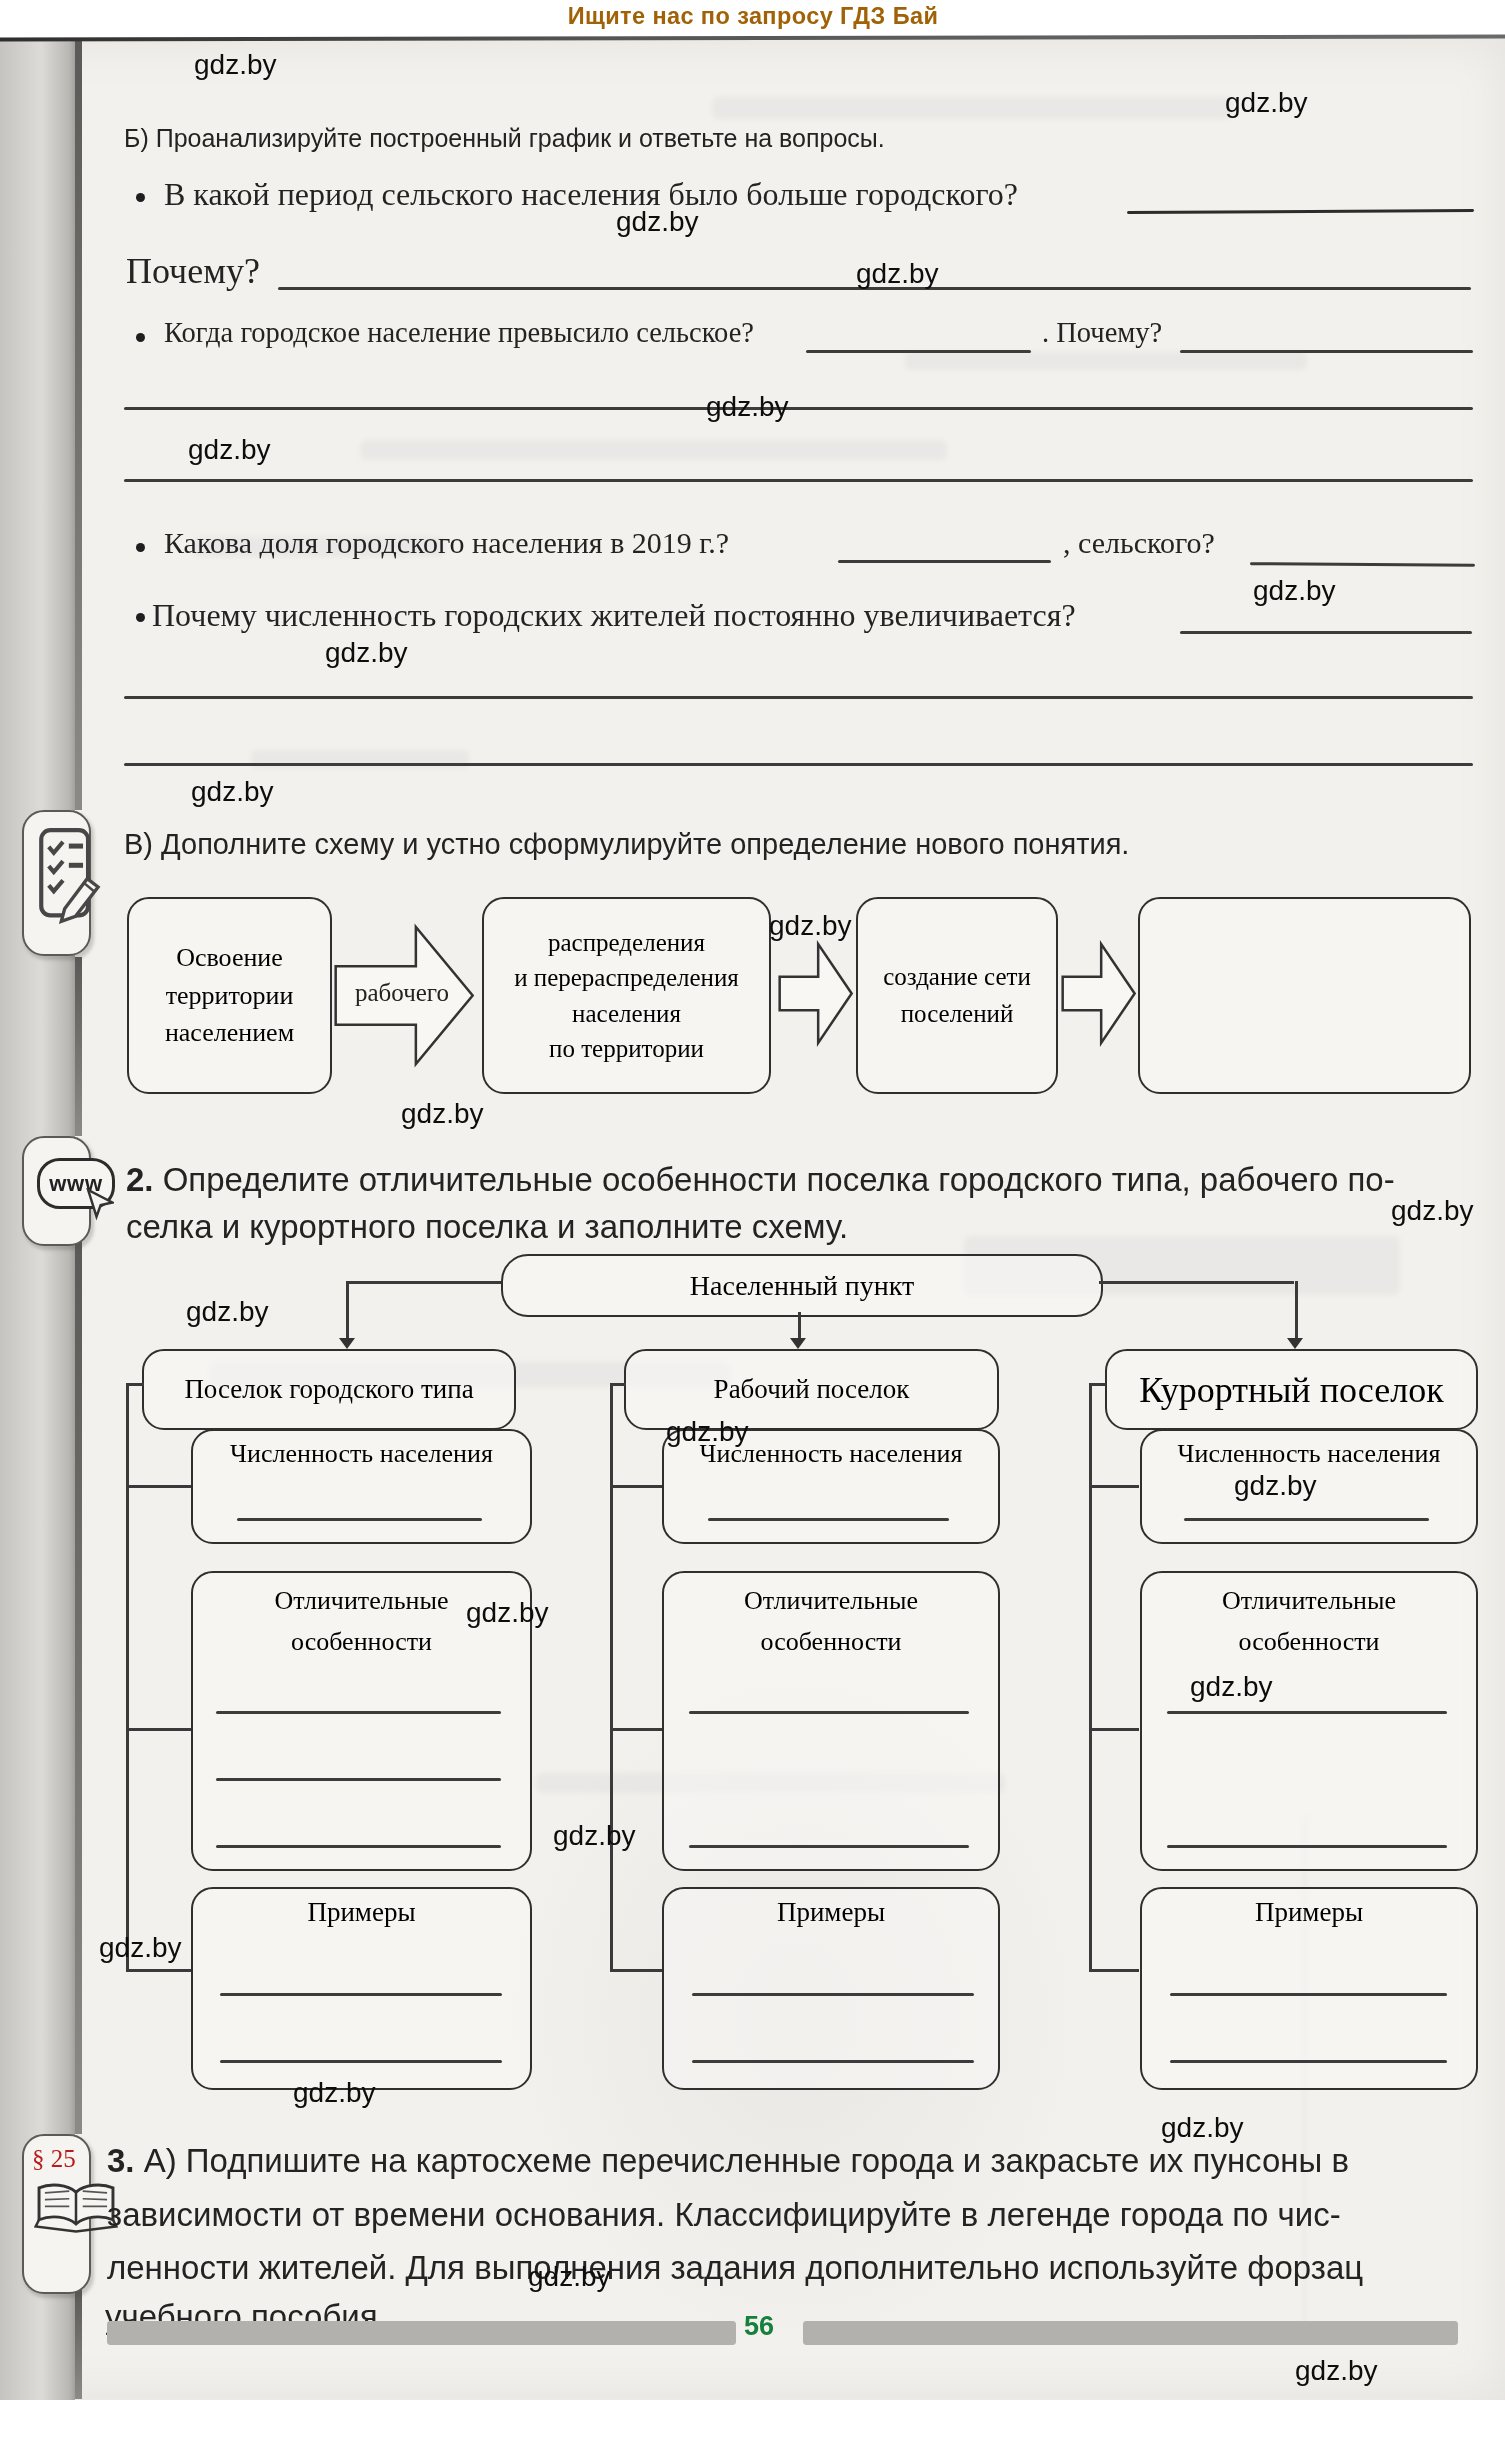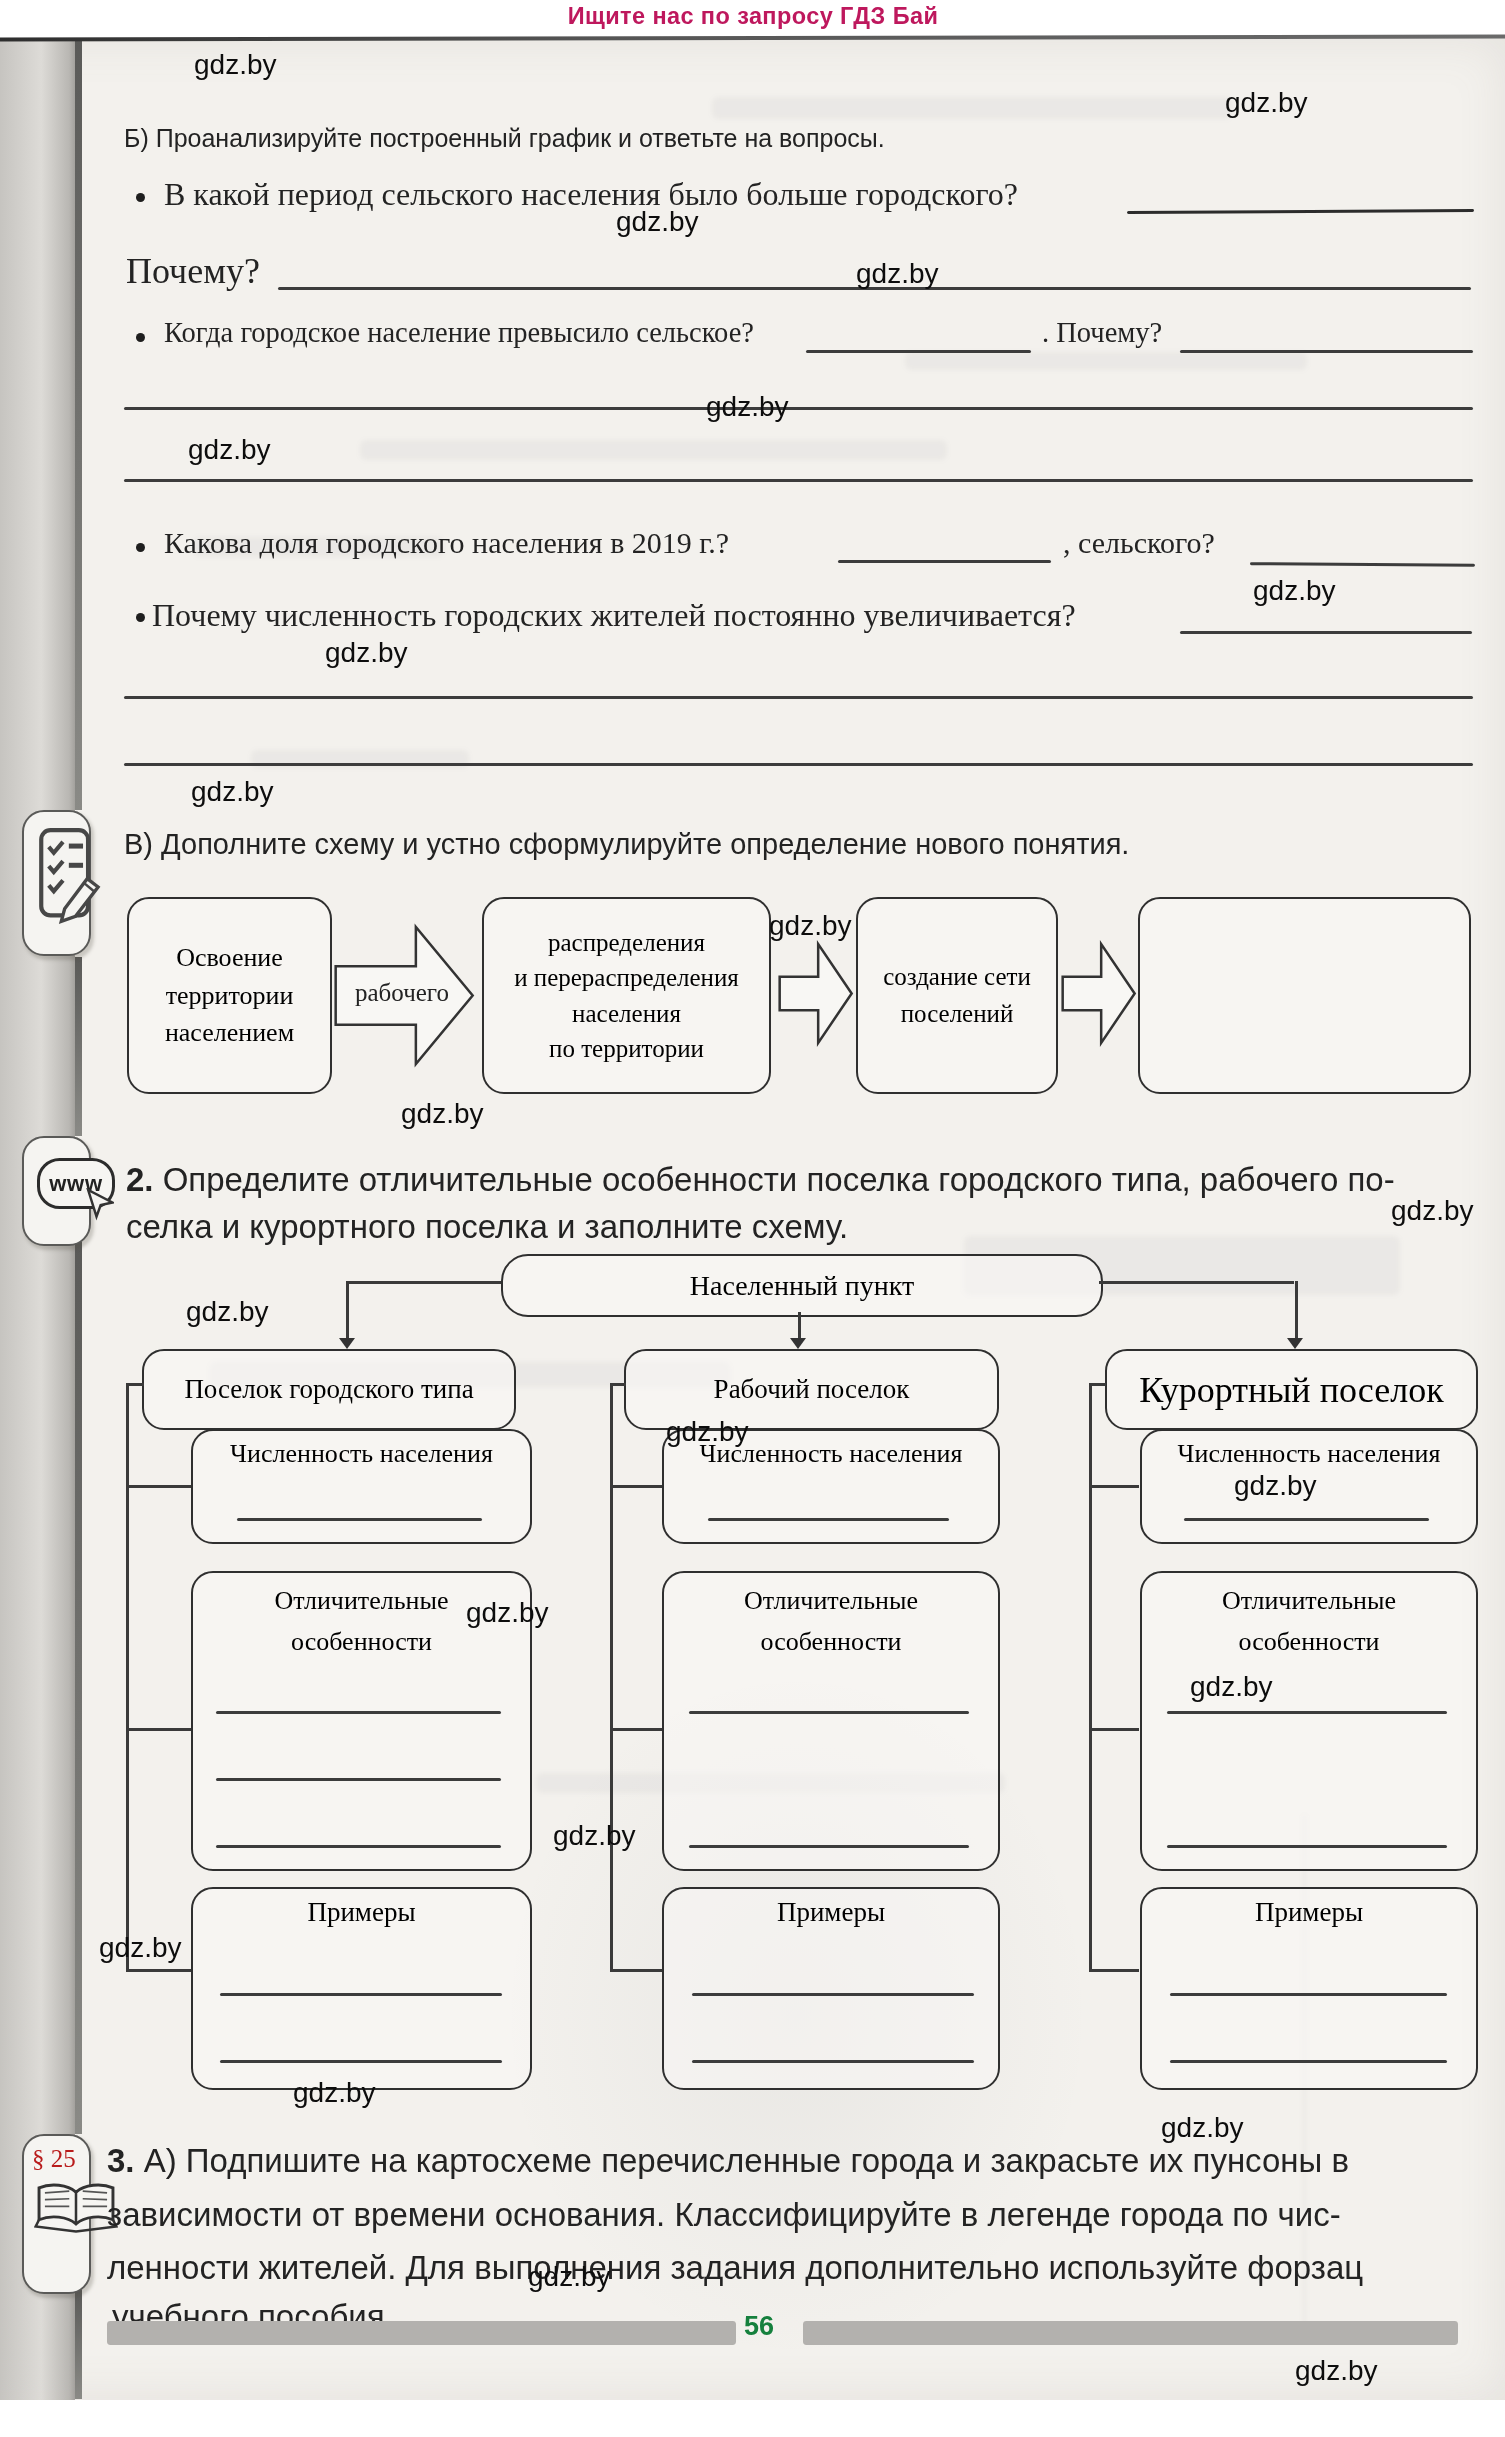--- a/index.html
+++ b/index.html
@@ -1,19 +1,19 @@
 <!DOCTYPE html>
 <html style="font-size:13.4px"><head>
 <meta charset="utf-8">
 <style>
   html,body{margin:0;padding:0;background:#ffffff;}
   .page{position:relative;width:1506px;height:2438px;background:#ffffff;overflow:hidden;
         font-family:"Liberation Sans",sans-serif;}
   .promo{position:absolute;top:3.4px;left:0;width:100%;text-align:center;
-         color:#be185d;font-size:23.5px;font-weight:600;letter-spacing:0.4px;}
+         color:#a16207;font-size:23.5px;font-weight:600;letter-spacing:0.4px;}
   .scan{position:absolute;left:0;top:38px;width:1506px;height:2362px;background:#f3f1ed;
         box-shadow:inset 0 0 50px rgba(120,115,105,.12);}
   .top-edge{position:absolute;left:0;top:-2.5px;width:1506px;height:4.2px;
         background:linear-gradient(90deg,#2e2e2e,#555 40%,#6a6a6a);transform:rotate(-0.12deg);}
   .left-band{position:absolute;left:0;top:0;width:75px;height:100%;
         background:linear-gradient(90deg,#c6c4c0 0%,#dddbd7 55%,#b9b7b3 92%,#a3a19d 100%);}
   .spine{position:absolute;left:75px;width:6.7px;background:linear-gradient(180deg,#5a5a58,#8a8a86);}
   .tab{position:absolute;left:22px;width:65px;background:#f5f4f1;border:2.5px solid #5a5a58;
        border-radius:22px;box-shadow:2.5px 3.4px 3.4px rgba(80,75,65,.25);}
   .t{position:absolute;white-space:nowrap;color:#232323;}
@@ -252,21 +252,21 @@
       <path d="M13 14 L42 12 M13 22 L42 21 M13 30 L42 30 M58 12 L87 14 M58 21 L87 22 M58 30 L87 30" stroke="#555" stroke-width="2" fill="none"></path>
       <path d="M6 46 L2 54 L50 60 L98 54 L94 46" fill="none" stroke="#333" stroke-width="3"></path>
     </svg>
   </div>
   <div class="t sans" style="left:107px;top:2142px;font-size:33px">
     <span style="font-weight:bold">3.</span>
     <span>А) Подпишите на картосхеме перечисленные города и закрасьте их пунсоны в</span>
   </div>
   <div class="t sans" style="left:107px;top:2196px;font-size:33px">зависимости от времени основания. Классифицируйте в легенде города по чис-</div>
   <div class="t sans" style="left:107px;top:2249px;font-size:33px">ленности жителей. Для выполнения задания дополнительно используйте форзац</div>
-  <div class="t sans" style="left:112px;top:2298px;font-size:33px">учебного пособия.</div>
+  <div class="t sans" style="left:105px;top:2298px;font-size:33px">учебного пособия.</div>
 
   <div class="bar" style="left:107px;top:2321px;width:629px"></div>
   <div class="bar" style="left:803px;top:2321px;width:655px"></div>
   <div class="pageno" style="left:744px;top:2311px">56</div>
 
 
   <div>
       <div class="wm" style="left: 194px; top: 49px;">gdz.by</div>
       <div class="wm" style="left: 1225px; top: 87px;">gdz.by</div>
       <div class="wm" style="left: 616px; top: 206px;">gdz.by</div>

